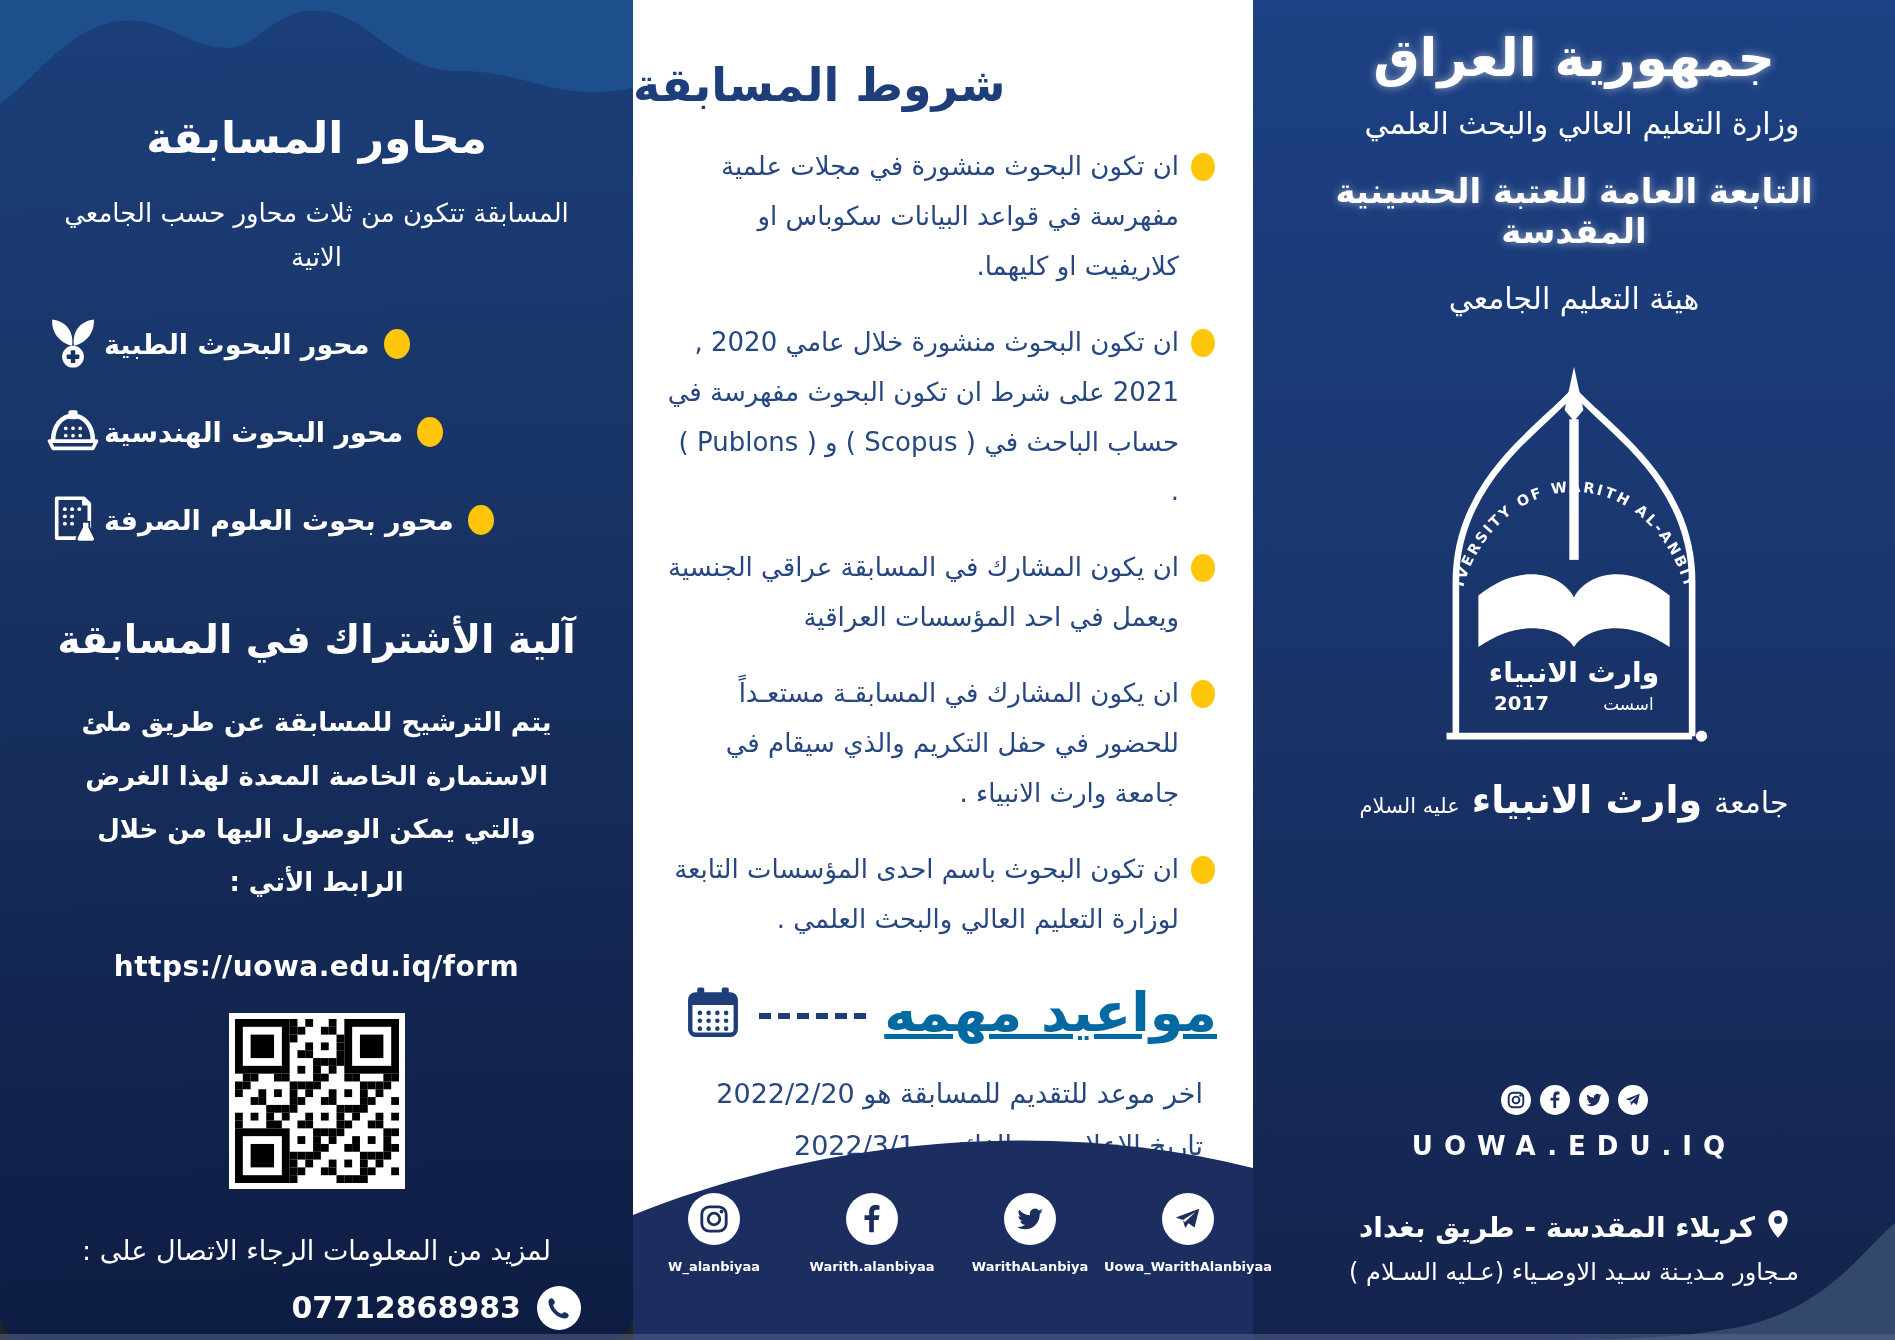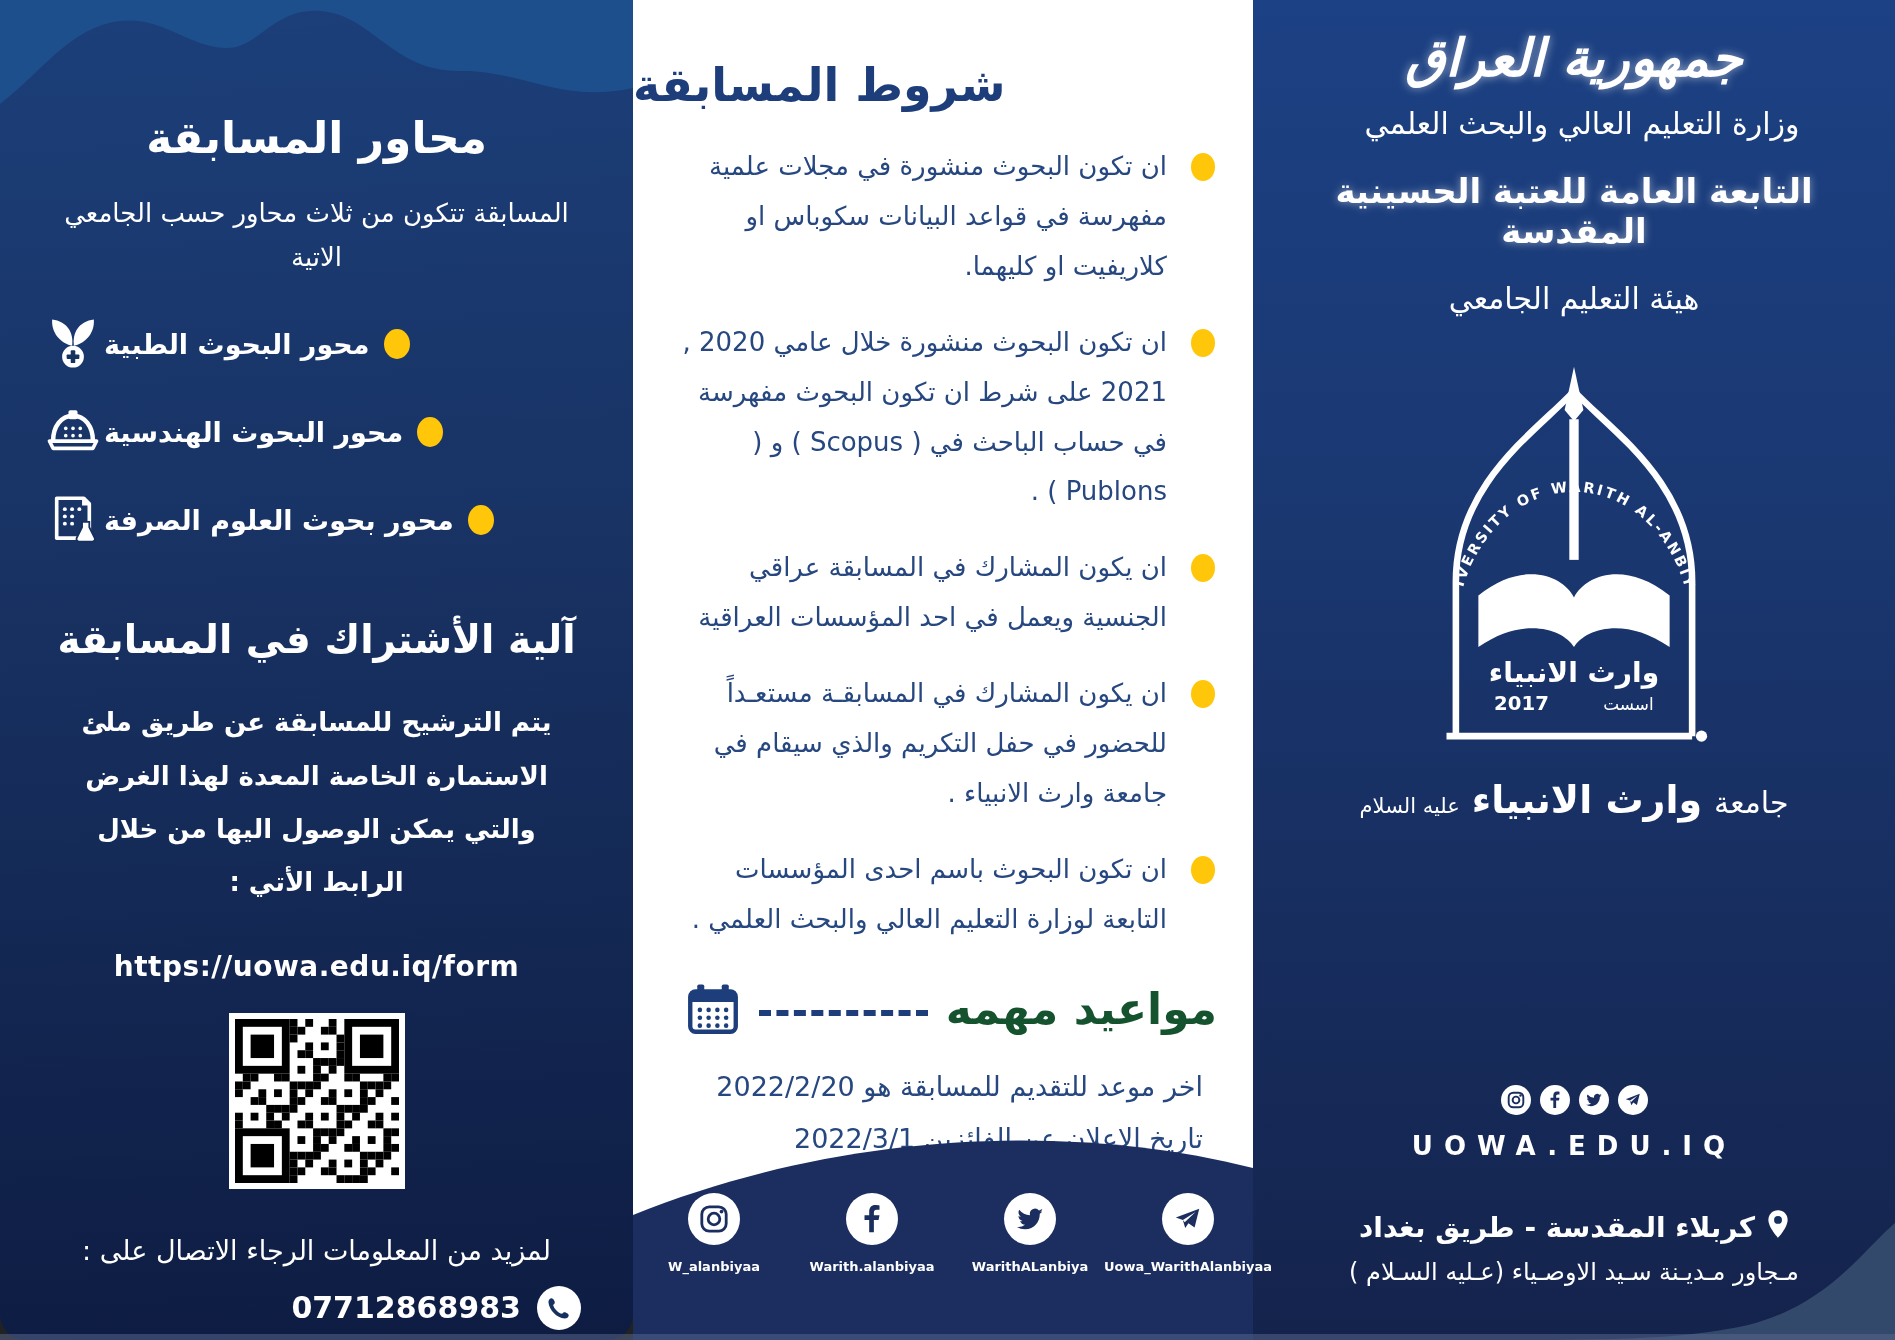--- a/index.html
+++ b/index.html
@@ -28,41 +28,41 @@
   .qr-box{width:176px;height:176px;background:#fff;margin:30px auto 0;padding:6px;box-sizing:border-box;}
   .contact-intro{font-size:27px;text-align:center;margin:46px 30px 0;direction:rtl;}
   .contact-row{direction:rtl;display:flex;align-items:center;justify-content:flex-start;gap:16px;margin:20px 52px 0 0;font-size:30px;font-weight:bold;}
   .circle-ic{width:44px;height:44px;border-radius:50%;background:#fff;display:flex;align-items:center;justify-content:center;flex:0 0 auto;}
   
   .panel-middle{
     position:relative;width:620px;height:100%;background:#ffffff;flex:0 0 auto;color:#26477f;
   }
   .mid-title{font-size:46px;font-weight:bold;color:#1d3e7b;text-align:left;margin:58px 0 0;direction:rtl;}
   .conditions{margin:30px 38px 0 30px;display:flex;flex-direction:column;gap:26px;}
-  .cond-item{direction:rtl;display:flex;align-items:flex-start;gap:24px;}
+  .cond-item{direction:rtl;display:flex;align-items:flex-start;gap:12px;}
   .cond-item .dot{width:24px;height:28px;margin-top:11px;}
   .cond-text{font-size:26px;line-height:1.92;text-align:right;}
   .dates-header{display:flex;flex-direction:row;align-items:center;margin:36px 36px 0 52px;gap:18px;}
   .cal-wrap{width:56px;height:56px;flex:0 0 auto;}
   .dash-line{flex:1;border-top:6px dashed #1d3e7b;margin-top:8px;}
-  .dates-title{font-size:44px;font-weight:bold;color:#14532d;direction:rtl;white-space:nowrap;}
+  .dates-title{font-size:54px;font-weight:bold;color:#0369a1;direction:rtl;white-space:nowrap;text-decoration:underline;}
   .dates-lines{margin:24px 50px 0 0;direction:rtl;font-size:27px;line-height:1.95;text-align:right;}
   .mid-arc{position:absolute;left:0;bottom:0;width:620px;height:210px;z-index:0;}
   .mid-social{position:absolute;left:16px;right:0;bottom:66px;display:flex;justify-content:center;gap:48px;z-index:2;}
   .soc-item{display:flex;flex-direction:column;align-items:center;width:110px;}
   .soc-circle{width:52px;height:52px;border-radius:50%;background:#fff;display:flex;align-items:center;justify-content:center;}
   .soc-label{margin-top:14px;font-size:13px;font-weight:bold;color:#fff;white-space:nowrap;}
   
   .panel-right{
     position:relative;width:642px;height:100%;flex:0 0 auto;color:#fff;text-align:center;
     background:linear-gradient(180deg,#1c4184 0%,#1a3770 40%,#14234c 100%);
   }
   .right-content{position:relative;z-index:1;display:flex;flex-direction:column;height:100%;}
   .callig1{font-size:52px;font-weight:bold;margin-top:28px;direction:rtl;
-    text-shadow:0 0 10px rgba(255,255,255,.55);font-style:italic;}
+    text-shadow:0 0 10px rgba(255,255,255,.55);}
   .ministry{font-size:30px;margin-top:18px;direction:rtl;margin-left:16px;}
   .callig2{font-size:34px;font-weight:bold;margin:30px 14px 0;direction:rtl;
     text-shadow:0 0 9px rgba(255,255,255,.5);}
   .authority{font-size:30px;margin-top:30px;direction:rtl;}
   .uni-logo{margin:42px auto 0;}
   .uni-line{margin-top:16px;direction:rtl;display:flex;justify-content:center;align-items:baseline;gap:12px;}
   .uni-line .pre{font-size:30px;}
   .uni-line .name{font-size:38px;font-weight:bold;}
   .uni-line .suf{font-size:21px;}
   .right-bottom{margin-top:auto;margin-bottom:54px;}

